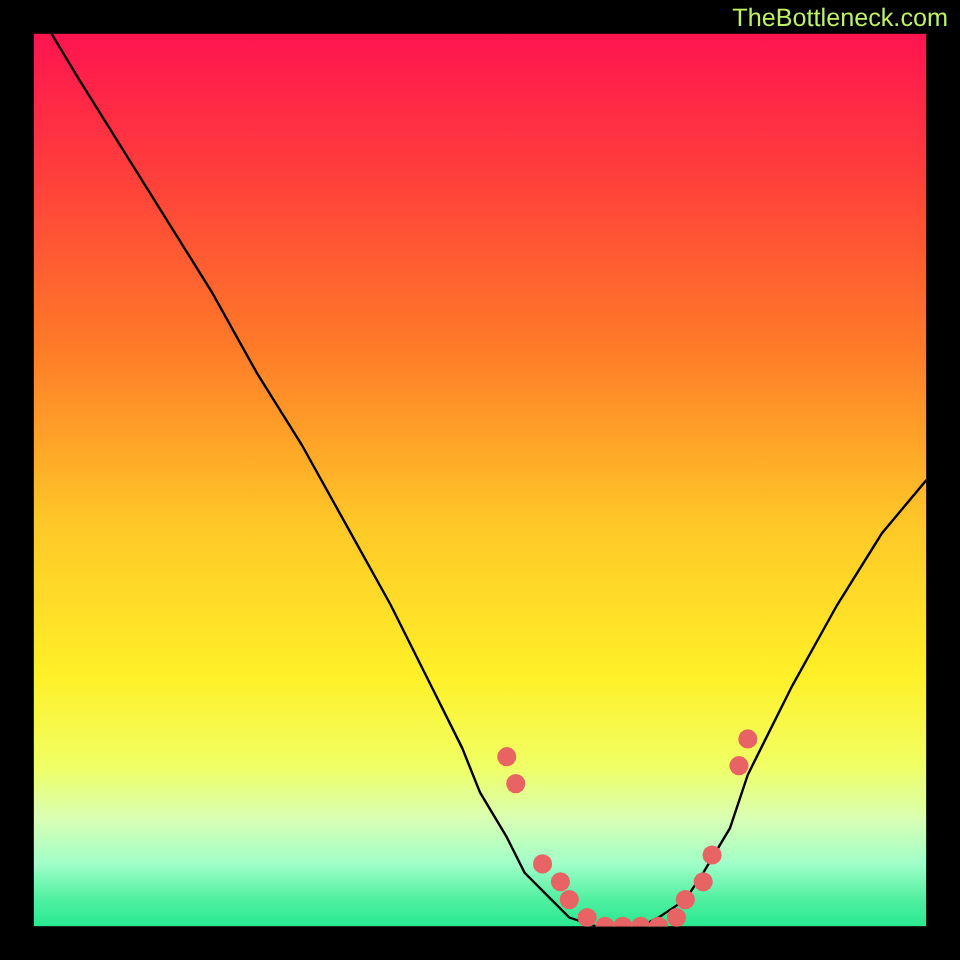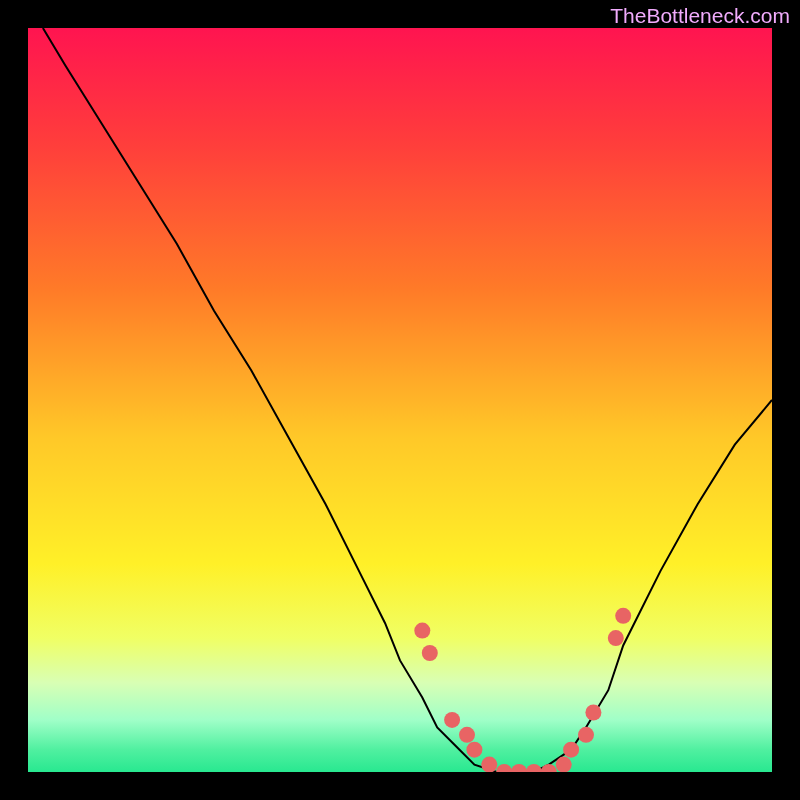--- a/index.html
+++ b/index.html
@@ -1,17 +1,17 @@
 <!DOCTYPE html>
 <html><head>
 <meta charset="utf-8">
 <style>
   * { margin: 0; padding: 0; box-sizing: border-box; }
   body { background: #000; width: 800px; height: 800px; position: relative; font-family: Arial, sans-serif; }
-  .watermark { position: absolute; top: 4px; right: 10px; color: #f0abfc; font-size: 21px; font-weight: normal; z-index: 10; }
+  .watermark { position: absolute; top: 4px; right: 10px; color: #bef264; font-size: 21px; font-weight: normal; z-index: 10; }
   .chart-area { position: absolute; top: 28px; left: 28px; width: 744px; height: 744px; }
   .gradient-bg { position: absolute; width: 100%; height: 100%; }
   svg.curve { position: absolute; top: 0; left: 0; width: 100%; height: 100%; }
 </style>
 </head>
 <body>
 
 <div class="watermark">TheBottleneck.com</div>
 
 <div class="chart-area">

